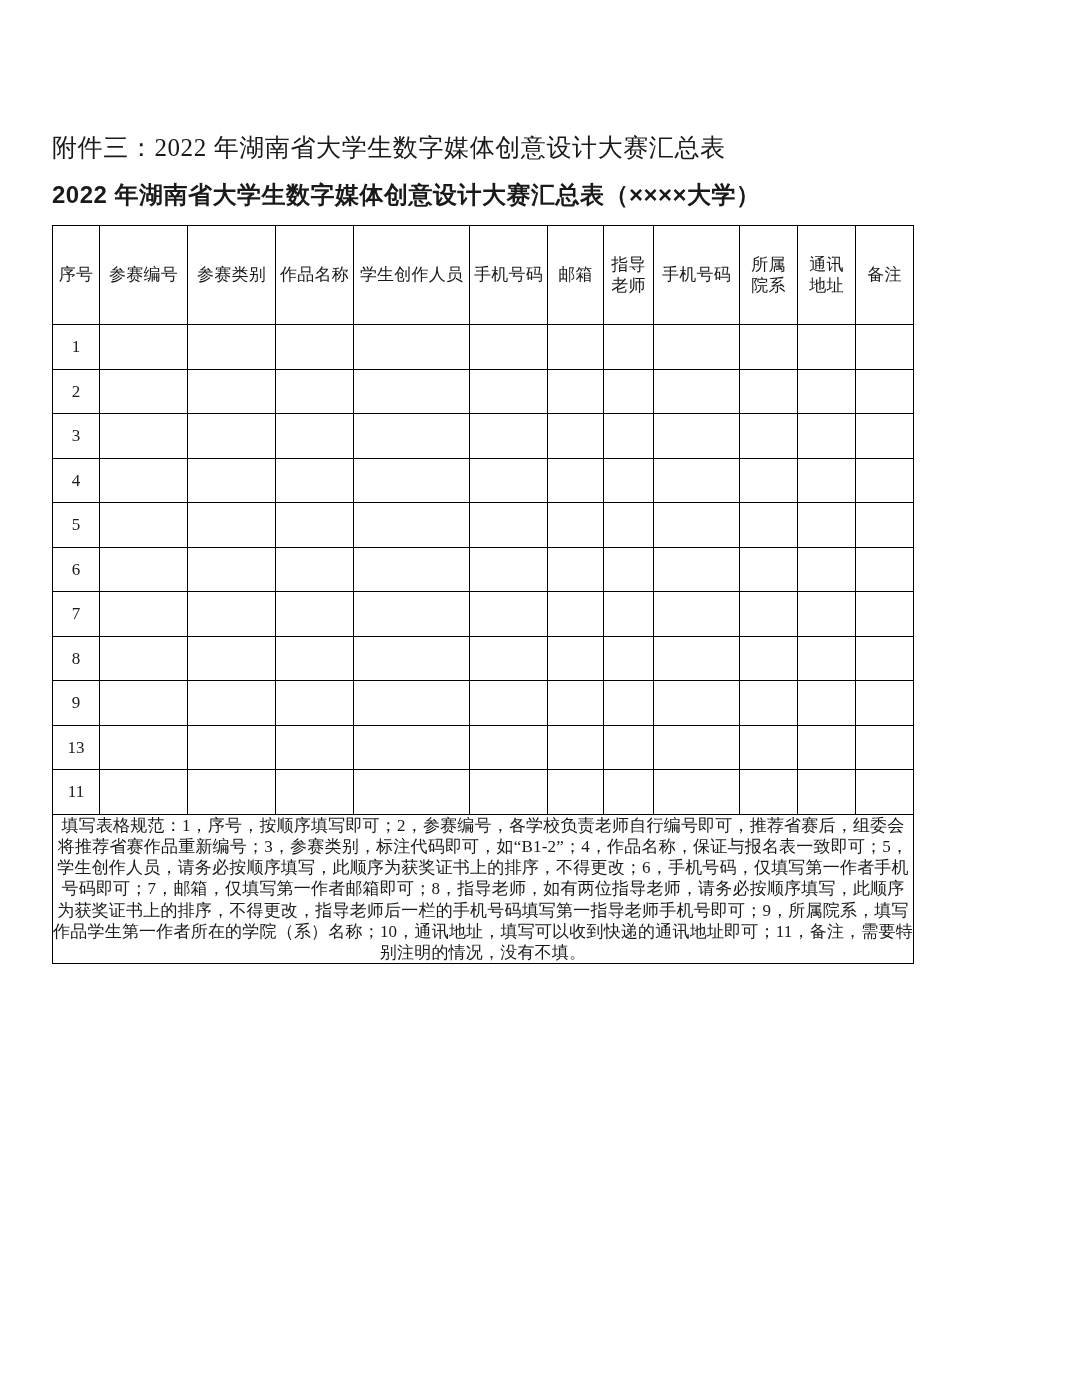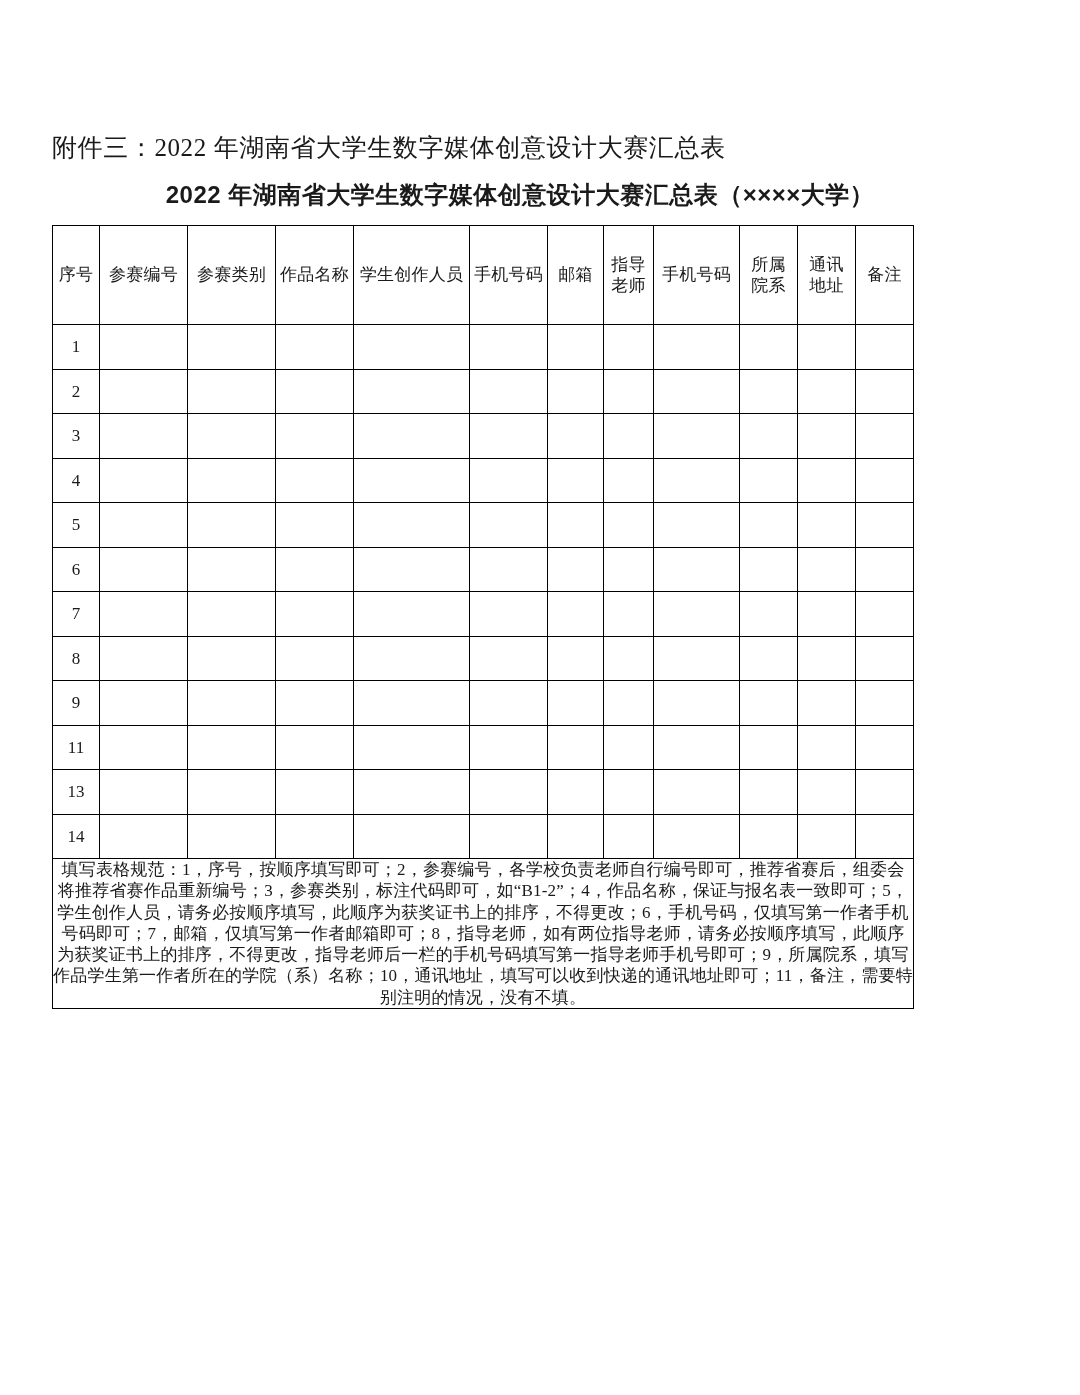--- a/index.html
+++ b/index.html
@@ -25,21 +25,20 @@
   }
   .attachment-line {
     font-size: 25px;
     letter-spacing: 0.6px;
     line-height: 1.4;
     white-space: nowrap;
     margin: 0 0 14px 0;
     font-family: "Liberation Serif", "DejaVu Serif", serif;
   }
   .doc-title {
-    text-align: center;
     font-size: 24px;
     font-weight: bold;
     letter-spacing: 0.5px;
     margin: 0 0 14px 0;
     font-family: "Liberation Sans", "DejaVu Sans", sans-serif;
     white-space: nowrap;
   }
   table.summary {
     border-collapse: collapse;
     width: 760px;
@@ -257,49 +256,35 @@
         <td></td>
         <td></td>
         <td></td>
         <td></td>
         <td></td>
         <td></td>
         <td></td>
         <td></td>
       </tr>
       <tr>
+        <td class="idx">13</td>
+        <td></td>
+        <td></td>
+        <td></td>
+        <td></td>
+        <td></td>
+        <td></td>
+        <td></td>
+        <td></td>
+        <td></td>
+        <td></td>
+        <td></td>
+      </tr>
+      <tr>
         <td class="idx">11</td>
-        <td></td>
-        <td></td>
-        <td></td>
-        <td></td>
-        <td></td>
-        <td></td>
-        <td></td>
-        <td></td>
-        <td></td>
-        <td></td>
-        <td></td>
-      </tr>
-      <tr>
-        <td class="idx">13</td>
-        <td></td>
-        <td></td>
-        <td></td>
-        <td></td>
-        <td></td>
-        <td></td>
-        <td></td>
-        <td></td>
-        <td></td>
-        <td></td>
-        <td></td>
-      </tr>
-      <tr>
-        <td class="idx">14</td>
         <td></td>
         <td></td>
         <td></td>
         <td></td>
         <td></td>
         <td></td>
         <td></td>
         <td></td>
         <td></td>
         <td></td>

